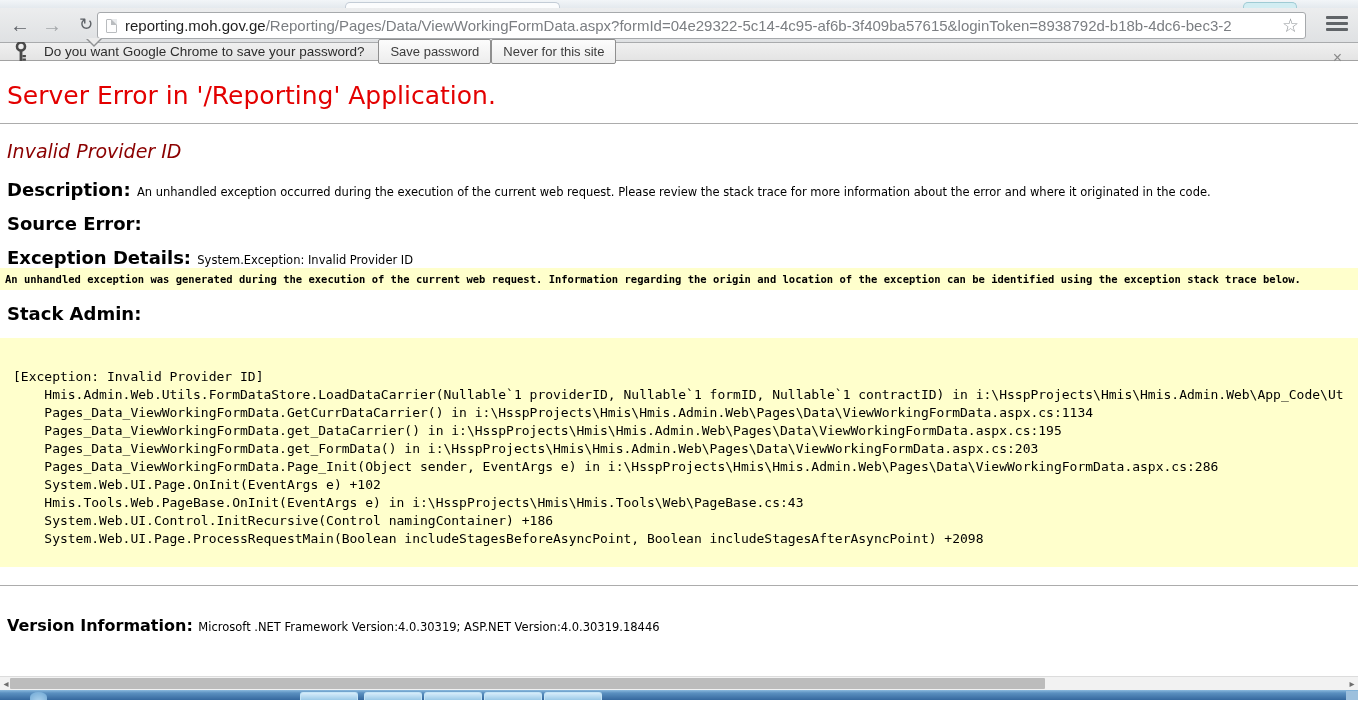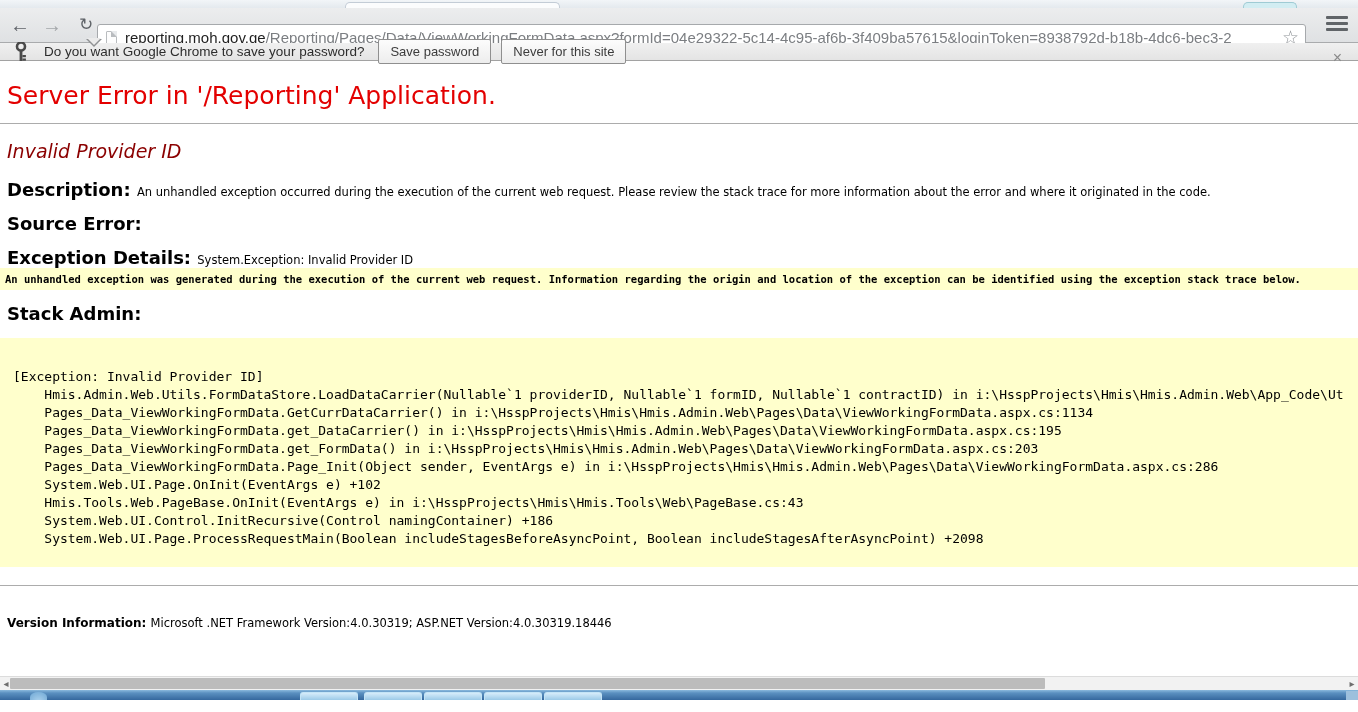--- a/index.html
+++ b/index.html
@@ -12,55 +12,55 @@
   .tab-hint { position:absolute; top:2px; height:10px; border:1px solid #c3ccd6; border-bottom:none; border-radius:5px 5px 0 0; background:#fbfcfd; }
   .tab-hint.t1 { left:345px; width:215px; }
   .tab-hint.t2 { left:1243px; width:54px; background:#d2edf2; border-color:#9fcbd4; }
 
   
   .toolbar { height:35px; flex:none; background:linear-gradient(#ecedee,#dfe1e3); border-bottom:1px solid #a9abad; position:relative; }
   .navbtn { position:absolute; top:3px; width:28px; height:28px; text-align:center; line-height:28px; font-size:20px; color:#5f6368; cursor:pointer; }
   .navbtn.back { left:6px; font-weight:bold; }
   .navbtn.fwd  { left:38px; color:#a3a6a9; }
   .navbtn.reload { left:72px; font-size:17px; }
-  .omnibox { position:absolute; left:97px; right:52px; top:16px; height:27px; background:#fff; border:1px solid #a6a9ac; border-radius:3px; display:flex; align-items:center; padding:0 6px 0 8px; overflow:hidden; }
+  .omnibox { position:absolute; left:97px; right:52px; top:4px; height:27px; background:#fff; border:1px solid #a6a9ac; border-radius:3px; display:flex; align-items:center; padding:0 6px 0 8px; overflow:hidden; }
   .pageicon { flex:none; width:11px; height:14px; border:1px solid #b9bcbf; border-radius:1px; background:#fdfdfd; margin-right:8px; position:relative; }
   .pageicon:after { content:""; position:absolute; right:-1px; top:-1px; border:3px solid; border-color:#e8eaec #e8eaec #b9bcbf #b9bcbf; }
   .url { flex:1; white-space:nowrap; overflow:hidden; font-size:15px; letter-spacing:0; }
   .url .host { color:#1f1f1f; }
   .url .path { color:#7b7e82; }
   .star { flex:none; font-size:19px; color:#909498; margin-left:4px; cursor:pointer; }
   .menu { position:absolute; right:10px; top:8px; width:22px; height:18px; cursor:pointer; }
   .menu i { display:block; height:3px; background:#606468; border-radius:1px; margin-bottom:3px; }
   .notch { position:absolute; left:86px; top:31px; width:0; height:0; z-index:5;
            border-left:8px solid transparent; border-right:8px solid transparent; border-top:8px solid #8f9193; }
   .notch:after { content:""; position:absolute; left:-7px; top:-9px; width:0; height:0;
            border-left:7px solid transparent; border-right:7px solid transparent; border-top:7px solid #ebebeb; }
 
   
   .infobar { height:18px; flex:none; background:linear-gradient(#f0f0f0,#e4e4e4); border-bottom:1px solid #a2a2a2; display:flex; align-items:center; padding:0 10px; position:relative; }
   .keyicon { flex:none; margin:0 16px 0 4px; }
   .infobar .msg { font-size:13.5px; color:#2d2d2d; margin-right:14px; }
-  .ibtn { font-family:"Liberation Sans",sans-serif; font-size:13px; color:#3c3c3c; background:linear-gradient(#fcfcfc,#ededed); border:1px solid #8f8f8f; border-radius:2px; padding:4px 11px; margin-right:10px; cursor:pointer; }
+  .ibtn { font-family:"Liberation Sans",sans-serif; font-size:13px; color:#3c3c3c; background:linear-gradient(#fcfcfc,#ededed); border:1px solid #8f8f8f; border-radius:2px; padding:4px 11px; cursor:pointer; }
   .ibclose { position:absolute; right:16px; top:6px; font-size:16px; color:#8a8a8a; cursor:pointer; }
 
   
   .page { height:615px; flex:none; background:#fff; overflow:hidden;
           font-family:"DejaVu Sans", sans-serif; color:#000; }
   .page h1 { font-size:25px; font-weight:normal; color:#e30000; margin:20px 0 0 7px; line-height:30px; }
   .rule { border:none; border-top:1px solid #acacac; margin:12px 0 0 0; }
   .page h2 { font-size:19px; font-weight:normal; font-style:italic; color:#8b0000; margin:16px 0 0 7px; }
   .para { margin:20px 0 0 7px; font-size:11.5px; line-height:15px; }
   .para.tight { margin-top:16px; }
   .para b { font-size:18px; }
   .codebox { background:#ffffcc; width:100%; }
   .codebox.small { padding:5px 4px 5px 5px; font-family:"DejaVu Sans Mono",monospace; font-size:10.5px; font-weight:bold; white-space:nowrap; overflow:hidden; }
   .codebox.trace { margin-top:14px; padding:30px 0 19px 13px; font-family:"DejaVu Sans Mono",monospace; font-size:13px; line-height:18px; white-space:pre; overflow:hidden; }
   .version { margin:30px 0 0 7px; font-size:11.5px; }
-  .version b { font-size:12px; }
+  .version b { font-size:16px; }
   .vr { margin-top:18px; }
 
   
   .hscroll { height:14px; flex:none; background:#f2f2f2; border-top:1px solid #dcdcdc; position:relative; }
   .hscroll .arr { position:absolute; top:0; width:12px; height:13px; font-size:10px; line-height:13px; text-align:center; color:#6e6e6e; cursor:pointer; }
   .hscroll .arr.left { left:0; }
   .hscroll .arr.right { right:0; }
   .hscroll .thumb { position:absolute; left:10px; top:1px; width:1035px; height:11px; background:#bcbcbc; border-radius:1px; cursor:pointer; }
 
   

